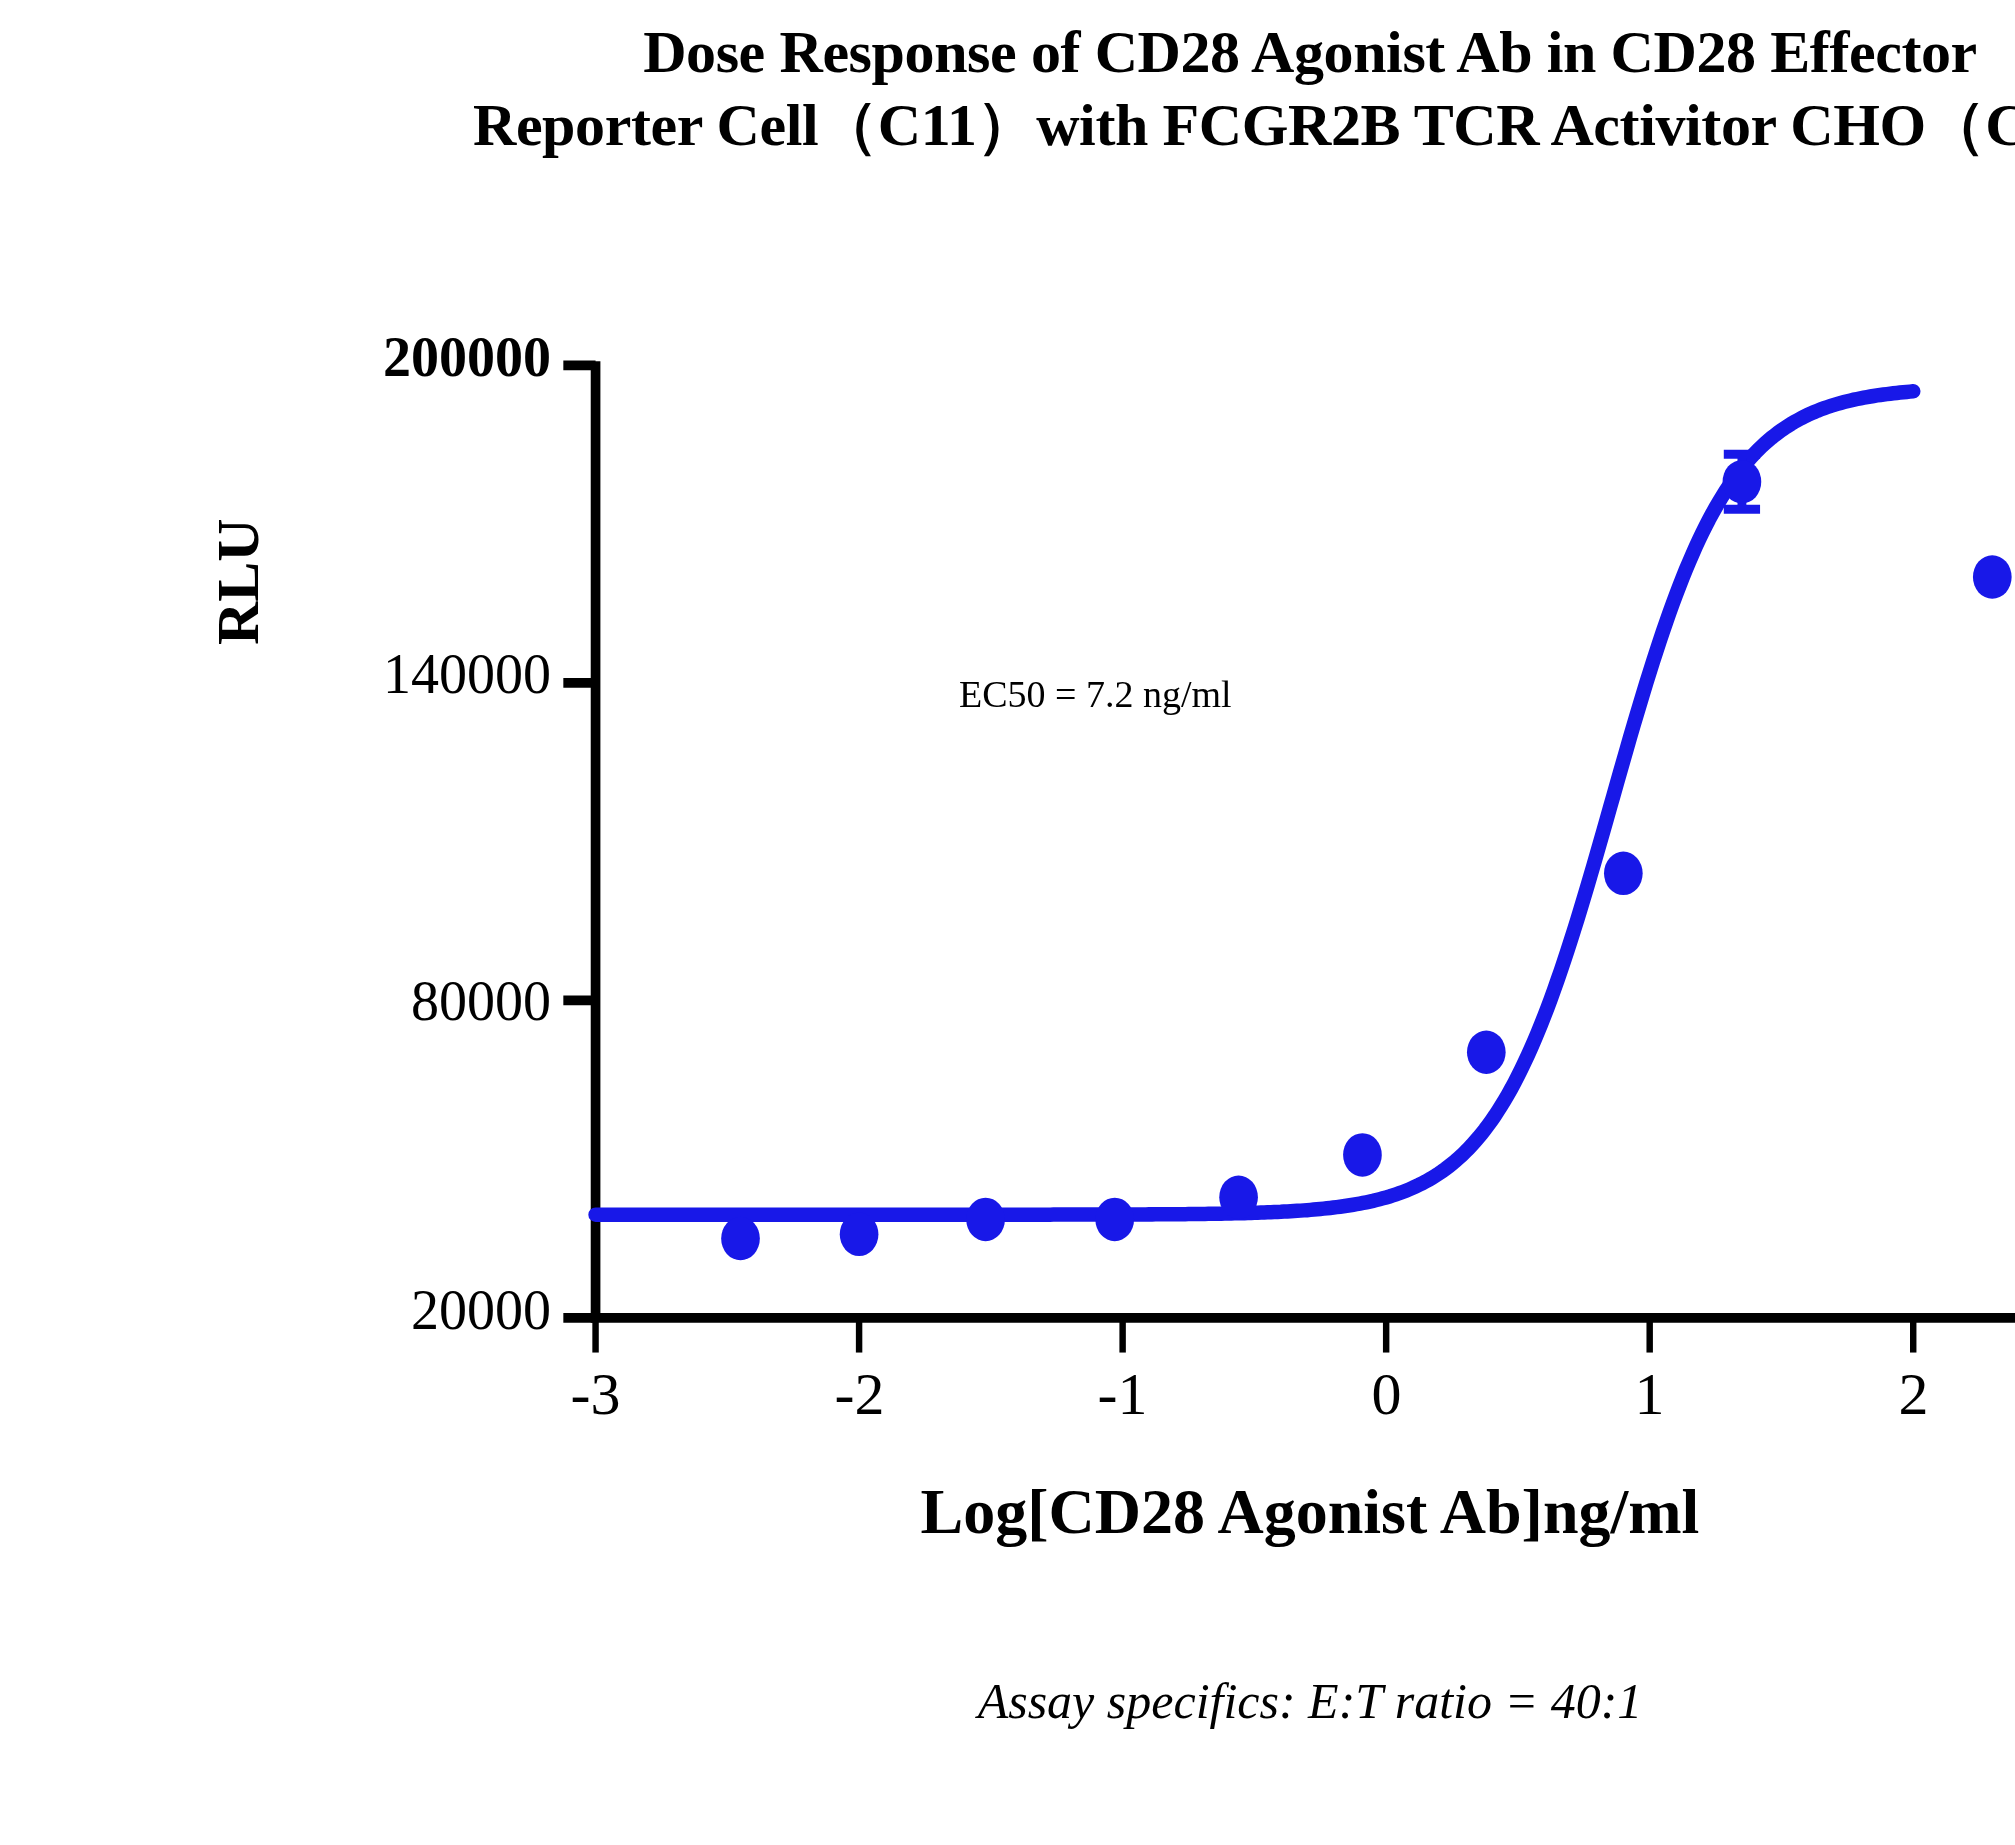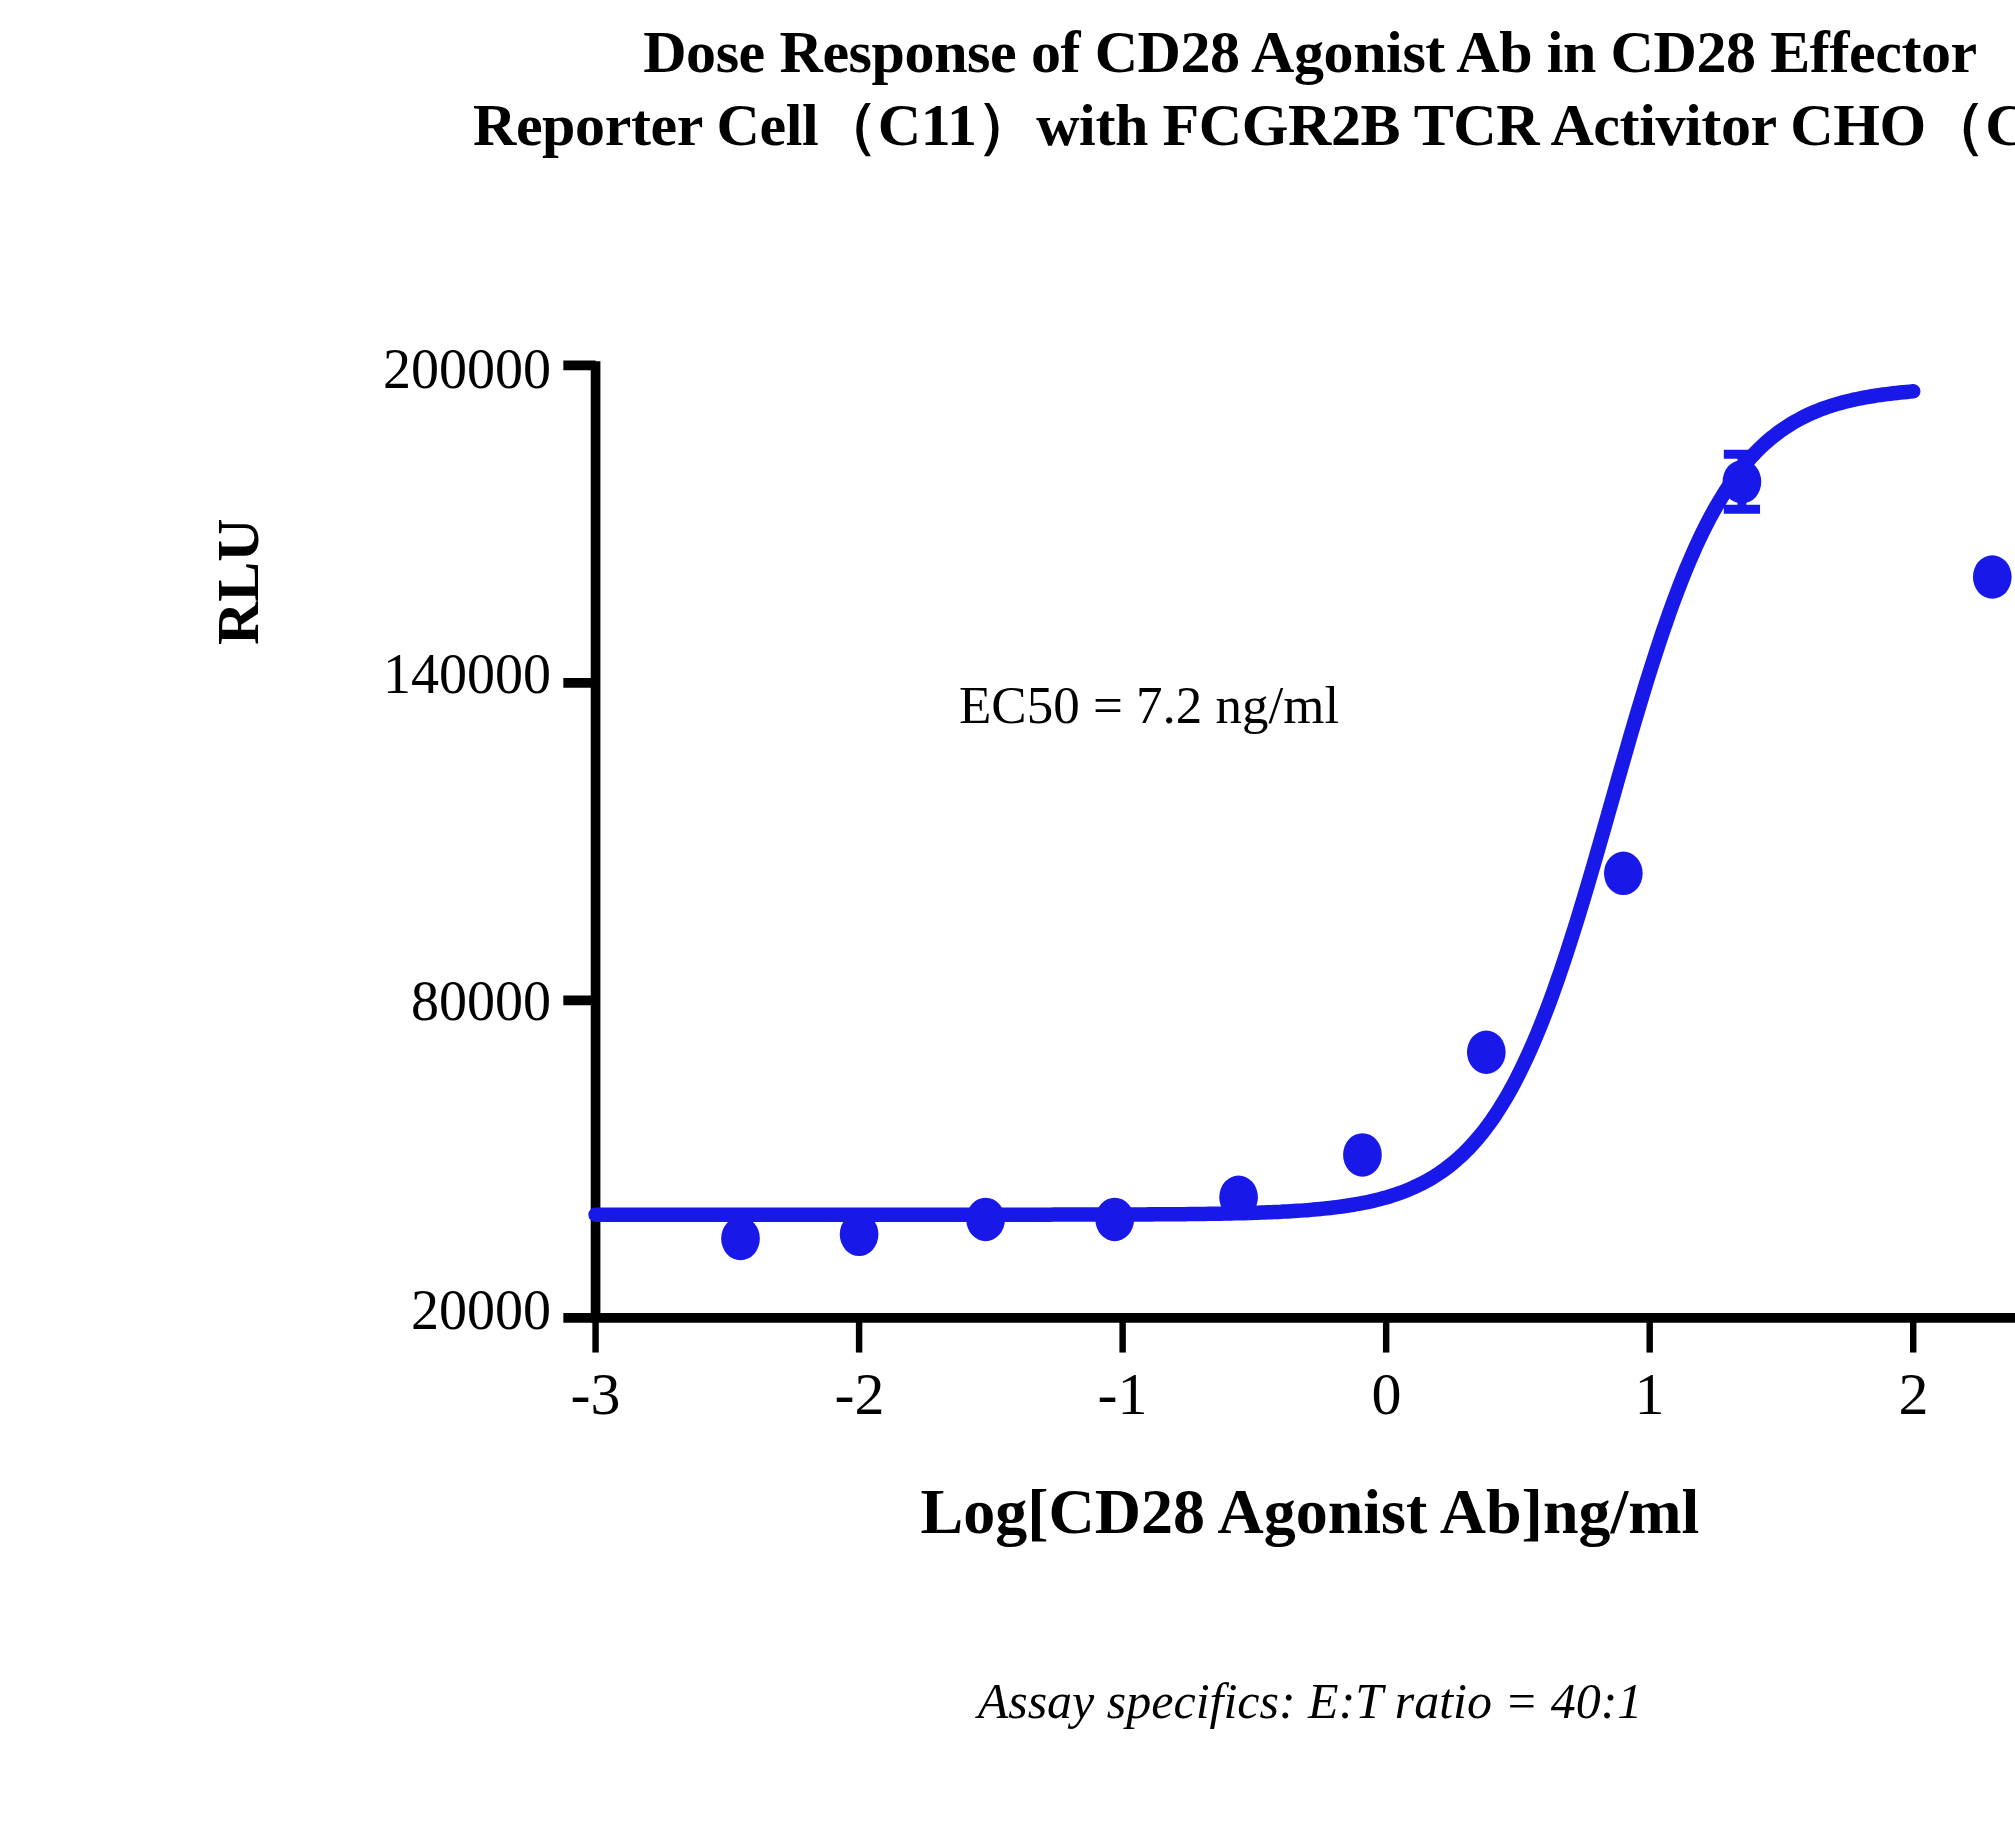--- a/index.html
+++ b/index.html
@@ -30,38 +30,38 @@
 
   .xlabel{
     position:absolute;left:0;top:1475px;width:2620px;
     text-align:center;font-weight:bold;font-size:64px;
   }
   .footer{
     position:absolute;left:0;top:1672px;width:2620px;
     text-align:center;font-style:italic;font-size:50px;
   }
   .annot{
-    position:absolute;font-size:53px;line-height:1.42;white-space:nowrap;
+    position:absolute;font-size:38px;line-height:1.42;white-space:nowrap;
   }
   svg{position:absolute;left:0;top:0;}
 </style>
 </head>
 <body>
 
 <div id="root">
 
   <div class="title">
     <span class="line">Dose Response of CD28 Agonist Ab in CD28 Effector</span>
     <span class="line">Reporter Cell（C11）with FCGR2B TCR Activitor CHO（C18）</span>
   </div>
 
   <div class="ylabel">RLU</div>
 
   <div id="ytick-labels">
-      <div class="ytick-label" style="right: 2069px; top: 337px;">200000</div>
+      <div class="ytick-label" style="right: 2069px; top: 325px; font-weight: bold;">200000</div>
       <div class="ytick-label" style="right: 2069px; top: 642px; text-align: center;">140000</div>
       <div class="ytick-label" style="right: 2069px; top: 960px; margin-top: 9px;">80000</div>
       <div class="ytick-label" style="right: 2069px; top: 1278px; margin-left: 28px;">20000</div>
     </div>
   <div id="xtick-labels">
       <div class="xtick-label" style="left: 535px; width: 121px; top: 1360px;">-3</div>
       <div class="xtick-label" style="left: 799px; width: 121px; top: 1360px;">-2</div>
       <div class="xtick-label" style="left: 1062px; width: 121px; top: 1360px;">-1</div>
       <div class="xtick-label" style="left: 1326px; width: 121px; top: 1360px;">0</div>
       <div class="xtick-label" style="left: 1589px; width: 121px; top: 1360px;">1</div>

